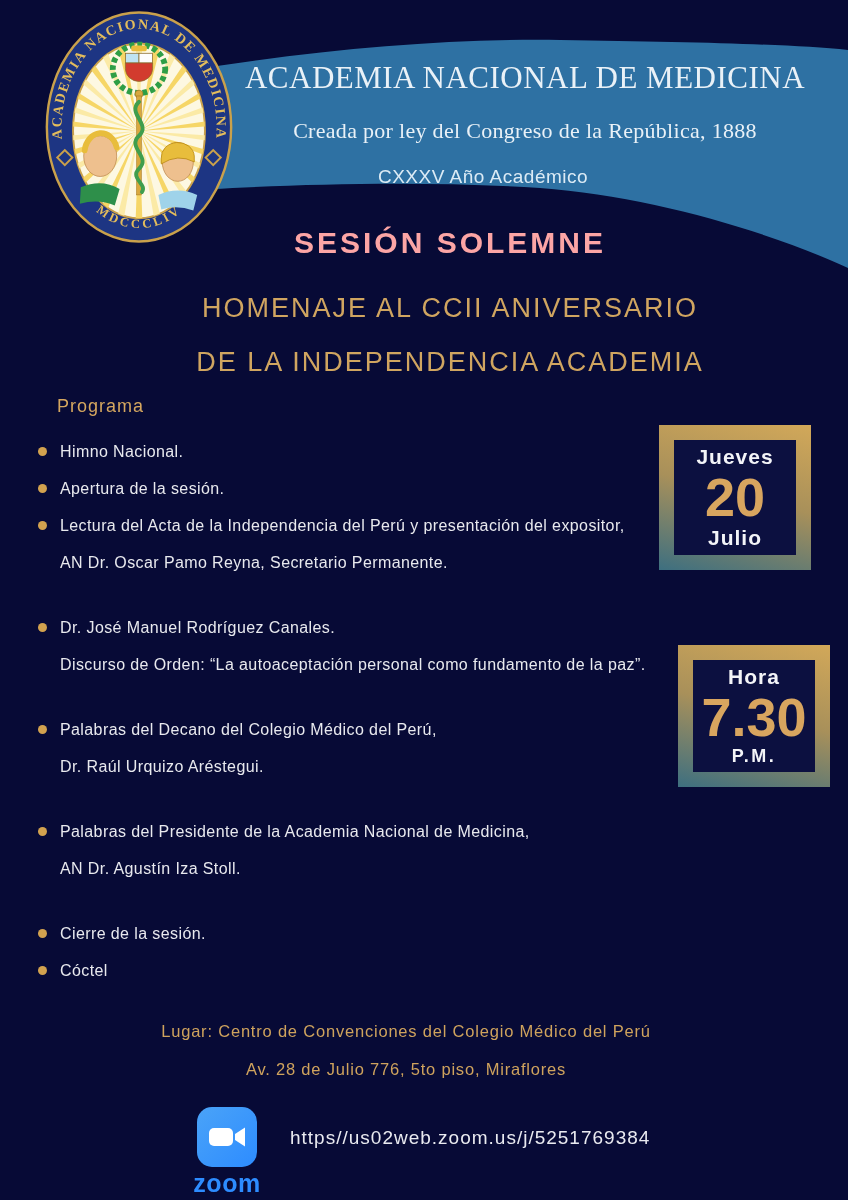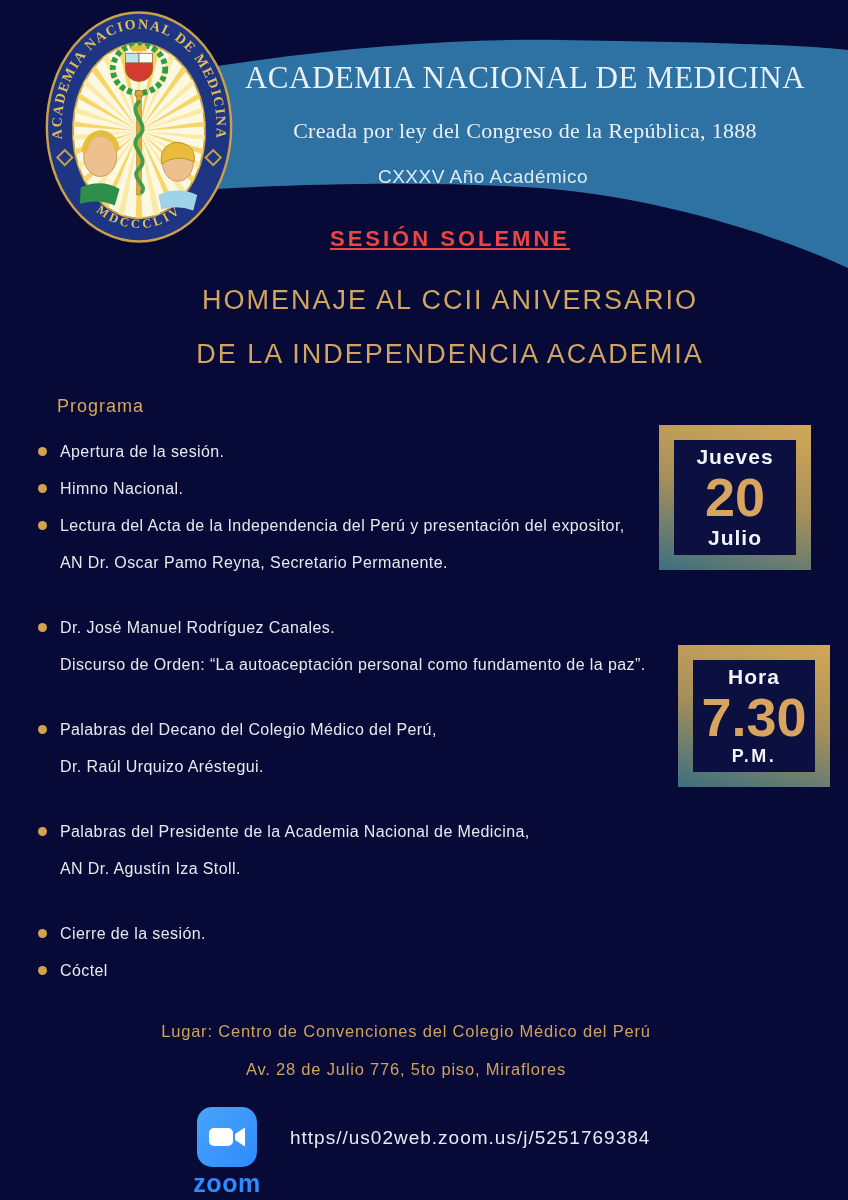--- a/index.html
+++ b/index.html
@@ -20,21 +20,21 @@
   .masthead .sub {
     margin-top:22px; font-family:"Liberation Serif", serif;
     font-size:22px; letter-spacing:0.3px; white-space:nowrap;
   }
   .masthead .year {
     margin-top:22px; font-size:19px; letter-spacing:0.5px;
     transform:translateX(-42px); color:#dcebf5;
   }
 
   .event-head { position:absolute; left:0; top:226px; width:848px; box-sizing:border-box; padding-left:52px; text-align:center; }
-  .session { color:#ef4444; font-weight:bold; font-size:22px; letter-spacing:3px;text-decoration:underline; }
+  .session { color:#fca5a5; font-weight:bold; font-size:30px; letter-spacing:3px; }
   .ev-line1 { margin-top:33px; color:#d0a560; font-size:27px; letter-spacing:2px; }
   .ev-line2 { margin-top:23px; color:#d0a560; font-size:27px; letter-spacing:2px; }
 
   .program { position:absolute; left:38px; top:388px; width:650px; }
   .program-heading { color:#d5a75f; font-size:18px; letter-spacing:1px; margin:8px 0 16px 19px; }
   .program ul { list-style:none; margin:0; padding:0; }
   .program li { display:flex; gap:13px; color:#e8e9ee; font-size:16px; letter-spacing:0.4px; }
   .program li.multi { margin-bottom:28px; }
   .program .bullet { width:9px; height:9px; border-radius:50%; background:#d2a24f; margin-top:14px; flex:none; }
   .item-lines div { line-height:37px; white-space:nowrap; }
@@ -166,27 +166,27 @@
     <div class="ev-line1">HOMENAJE AL CCII ANIVERSARIO</div>
     <div class="ev-line2">DE LA INDEPENDENCIA ACADEMIA</div>
   </section>
 
   <section class="program">
     <div class="program-heading">Programa</div>
     <ul>
         <li>
       <span class="bullet"></span>
       <span class="item-lines">
+            <div>Himno Nacional.</div>
+          </span>
+    </li>
+        <li>
+      <span class="bullet"></span>
+      <span class="item-lines">
             <div>Apertura de la sesión.</div>
-          </span>
-    </li>
-        <li>
-      <span class="bullet"></span>
-      <span class="item-lines">
-            <div>Himno Nacional.</div>
           </span>
     </li>
         <li class="multi">
       <span class="bullet"></span>
       <span class="item-lines">
             <div>Lectura del Acta de la Independencia del Perú y presentación del expositor,</div>
             <div>AN Dr. Oscar Pamo Reyna, Secretario Permanente.</div>
           </span>
     </li>
         <li class="multi">

